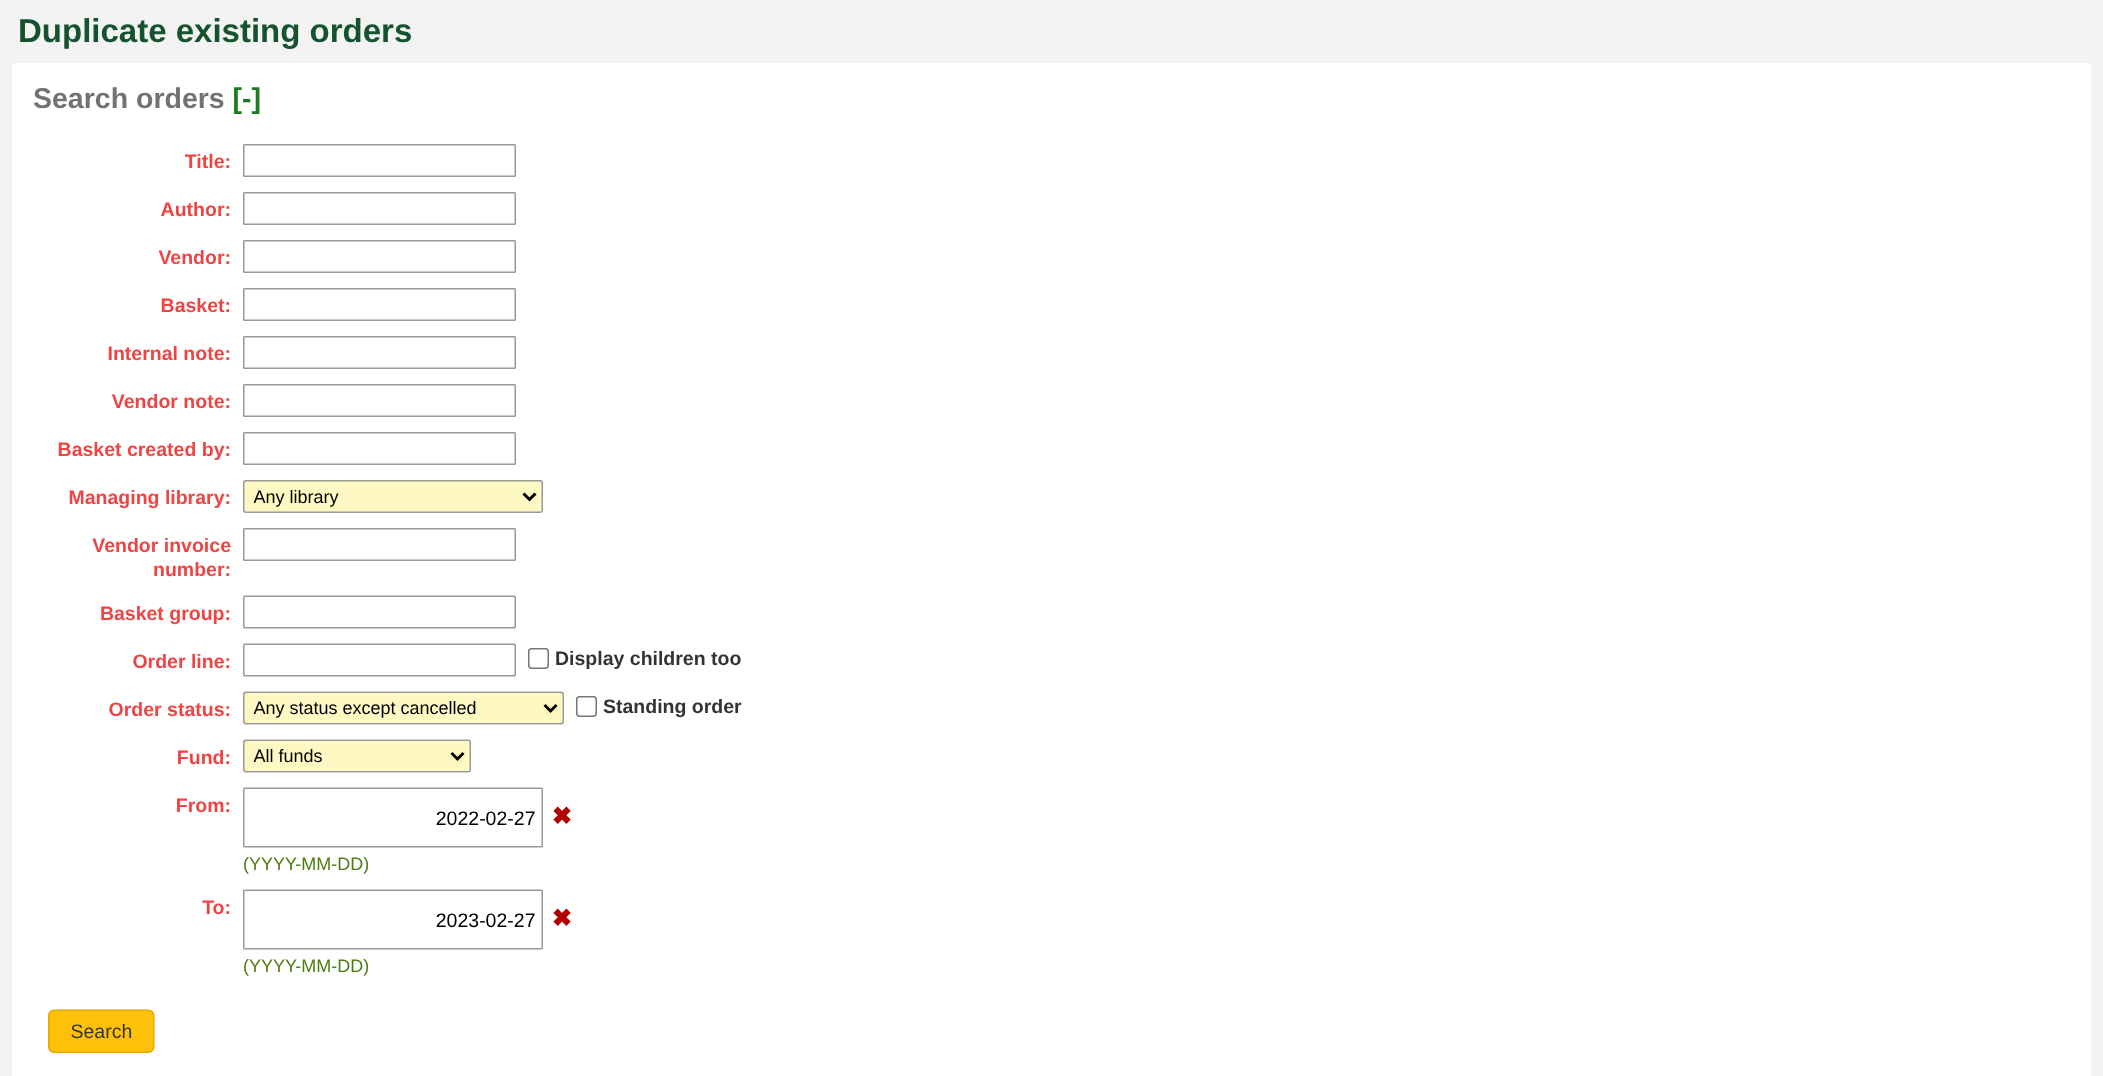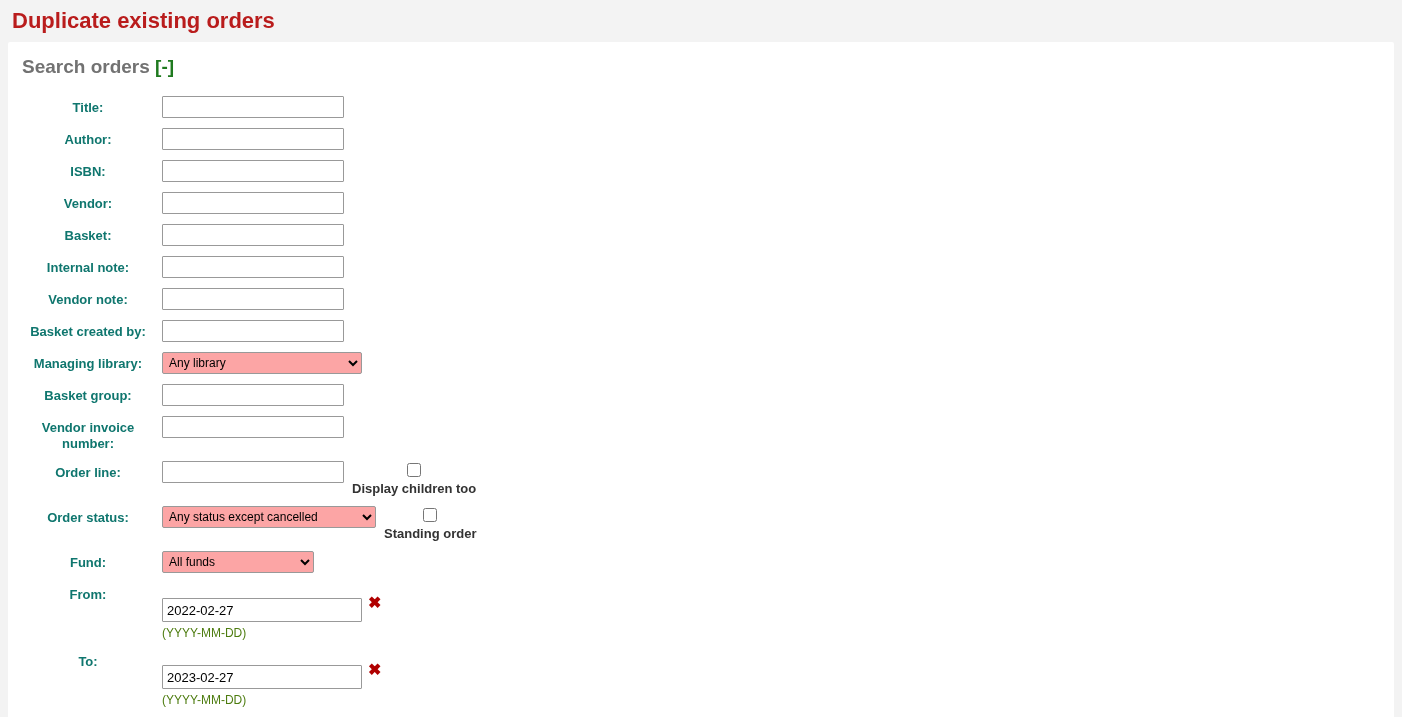--- a/index.html
+++ b/index.html
@@ -11,21 +11,21 @@
     font-size: 13px;
   }
   .page {
     padding: 0;
   }
   h1.page-title {
     margin: 0;
     padding: 8px 12px 8px 12px;
     font-size: 22px;
     font-weight: bold;
-    color: #b91c1c;
+    color: #14532d;
     background: #f3f3f3;
   }
   .panel {
     background: #fff;
     margin: 0 8px 8px 8px;
     padding: 14px 14px 22px 14px;
     border-radius: 2px;
   }
   .legend {
     font-size: 19px;
@@ -37,68 +37,66 @@
     color: #1f7a1f;
     font-weight: bold;
   }
   .form-row {
     display: flex;
     align-items: flex-start;
     margin-bottom: 10px;
   }
   .form-row > label.fld-label {
     width: 140px;
-    text-align: center;
+    text-align: right;
     padding-right: 8px;
     font-weight: bold;
     font-size: 13px;
-    color: #0f766e;
+    color: #ef4444;
     line-height: 1.2;
     padding-top: 4px;
   }
   .form-row input[type="text"] {
     height: 22px;
     border: 1px solid #999;
     border-radius: 1px;
     padding: 2px 4px;
     font-size: 12px;
     width: 182px;
     background: #fff;
   }
   .form-row input.date-input {
     width: 200px;
-    text-align: left;
-    font-size: 13px;
-    height: 24px;
-    margin-top: 15px;
+    text-align: right;
+    font-size: 13px;
+    height: 40px;
   }
   .form-row select {
     height: 22px;
     border: 1px solid #999;
     border-radius: 2px;
-    background: #fca5a5;
+    background: #fef9c3;
     font-size: 12px;
     padding: 1px 2px;
   }
   select.wide {
     width: 200px;
   }
   select.mid {
     width: 214px;
   }
   select.narrow {
     width: 152px;
   }
   .inline-extra {
     margin-left: 8px;
     display: flex;
     align-items: center;
     gap: 4px;
     padding-top: 2px;
-    flex-direction: column;
   }
   .inline-extra label {
     font-weight: bold;
     font-size: 13px;
   }
   .hint {
     color: #4d7c0f;
     font-size: 12px;
     margin-top: 4px;
     margin-left: 0;
@@ -153,24 +151,20 @@
     <div class="form-row">
       <label class="fld-label">Title:</label>
       <input type="text" style="">
     </div>
 
     <div class="form-row">
       <label class="fld-label">Author:</label>
       <input type="text" style="">
     </div>
 
-    <div class="form-row">
-      <label class="fld-label">ISBN:</label>
-      <input type="text" style="">
-    </div>
 
 
     <div class="form-row">
       <label class="fld-label">Vendor:</label>
       <input type="text" style="">
     </div>
 
     <div class="form-row">
       <label class="fld-label">Basket:</label>
       <input type="text" style="">
@@ -192,26 +186,26 @@
     </div>
 
     <div class="form-row">
       <label class="fld-label">Managing library:</label>
       <select class="wide">
         <option>Any library</option>
       </select>
     </div>
 
     <div class="form-row">
+      <label class="fld-label">Vendor invoice number:</label>
+      <input type="text" style="">
+    </div>
+
+    <div class="form-row">
       <label class="fld-label">Basket group:</label>
-      <input type="text" style="">
-    </div>
-
-    <div class="form-row">
-      <label class="fld-label">Vendor invoice number:</label>
       <input type="text" style="">
     </div>
 
     <div class="form-row">
       <label class="fld-label">Order line:</label>
       <input type="text" style="">
       <div class="inline-extra">
         <input type="checkbox" style="">
         <label>Display children too</label>
       </div>

